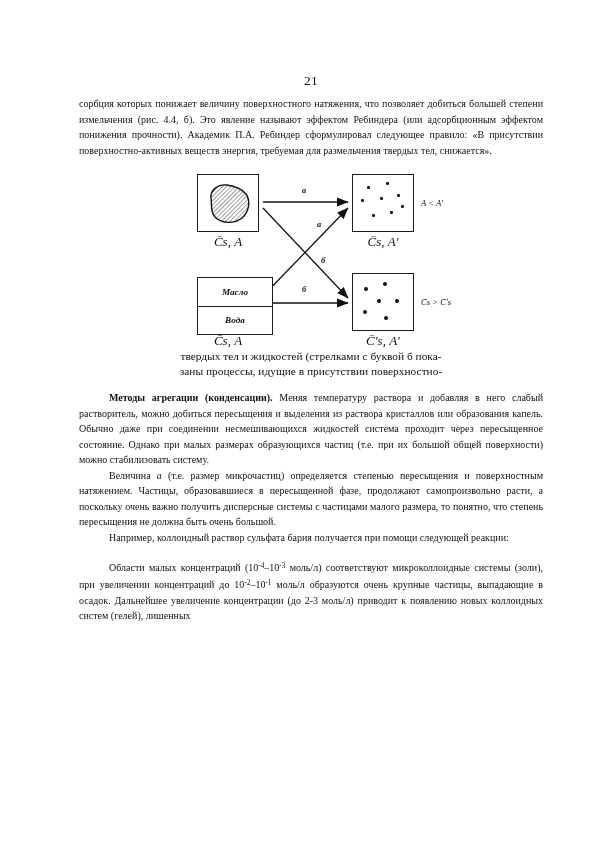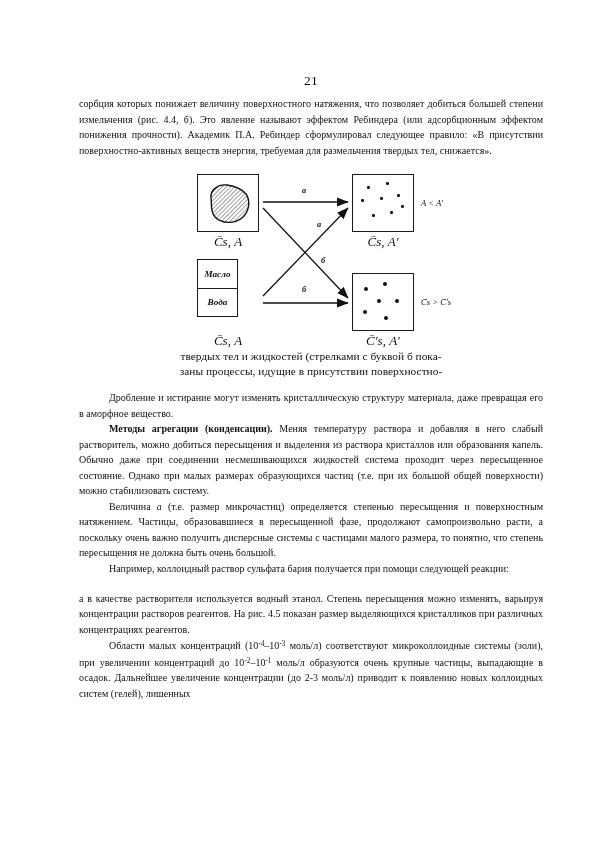--- a/index.html
+++ b/index.html
@@ -86,21 +86,21 @@
     height: 172px;
   }
   .box {
     position: absolute;
     border: 1.3px solid #1a1a1a;
     background: #ffffff;
     box-sizing: border-box;
   }
   .box-tl { left: 8px;   top: 4px;  width: 62px; height: 58px; }
   .box-tr { left: 163px; top: 4px;  width: 62px; height: 58px; }
-  .box-bl { left: 8px;   top: 89px; width: 41px; height: 58px; }
+  .box-bl { left: 8px;   top: 107px; width: 76px; height: 58px; }
   .box-br { left: 163px; top: 103px; width: 62px; height: 58px; }
   .box-bl .divider {
     position: absolute;
     left: -1px; right: -1px;
     top: 50%;
     height: 1.3px;
     background: #1a1a1a;
   }
   .phase {
     position: absolute;
@@ -250,31 +250,29 @@
 
     <div class="gap-s"></div>
 
     <div class="caption">
       <span class="cap-line">твердых тел и жидкостей (стрелками с буквой б пока-</span>
       <span class="cap-line">заны процессы, идущие в присутствии поверхностно-</span>
     </div>
 
     <div class="gap-m"></div>
 
-    <p class="body indent">Дробление и истирание могут изменять кристаллическую структуру материала, даже превращая его в аморфное вещество.</p>
 
     <p class="body indent"><b class="bd">Методы агрегации (конденсации).</b><span> Меняя температуру раствора и добавляя в него слабый растворитель, можно добиться пересыщения и выделения из раствора кристаллов или образования капель. Обычно даже при соединении несмешивающихся жидкостей система проходит через пересыщенное состояние. Однако при малых размерах образующихся частиц (т.е. при их большой общей поверхности) можно стабилизовать систему.</span></p>
 
     <p class="body indent"><span>Величина </span><i class="it">а</i><span> (т.е. размер микрочастиц) определяется степенью пересыщения и поверхностным натяжением. Частицы, образовавшиеся в пересыщенной фазе, продолжают самопроизвольно расти, а поскольку очень важно получить дисперсные системы с частицами малого размера, то понятно, что степень пересыщения не должна быть очень большой.</span></p>
 
     <p class="body indent">Например, коллоидный раствор сульфата бария получается при помощи следующей реакции:</p>
 
     <div class="gap-s"></div>
 
 
     <div class="gap-s"></div>
 
-    <p class="body">а в качестве растворителя используется водный этанол. Степень пересыщения можно изменять, варьируя концентрации растворов реагентов. На рис. 4.5 показан размер выделяющихся кристалликов при различных концентрациях реагентов.</p>
 
     <p class="body indent"><span>Области малых концентраций (10</span><sup>-4</sup><span>–10</span><sup>-3</sup><span> моль/л) соответствуют микроколлоидные системы (золи), при увеличении концентраций до 10</span><sup>-2</sup><span>–10</span><sup>-1</sup><span> моль/л образуются очень крупные частицы, выпадающие в осадок. Дальнейшее увеличение концентрации (до 2-3 моль/л) приводит к появлению новых коллоидных систем (гелей), лишенных</span></p>
 
   </div>
 </div>
 
 </body></html>

